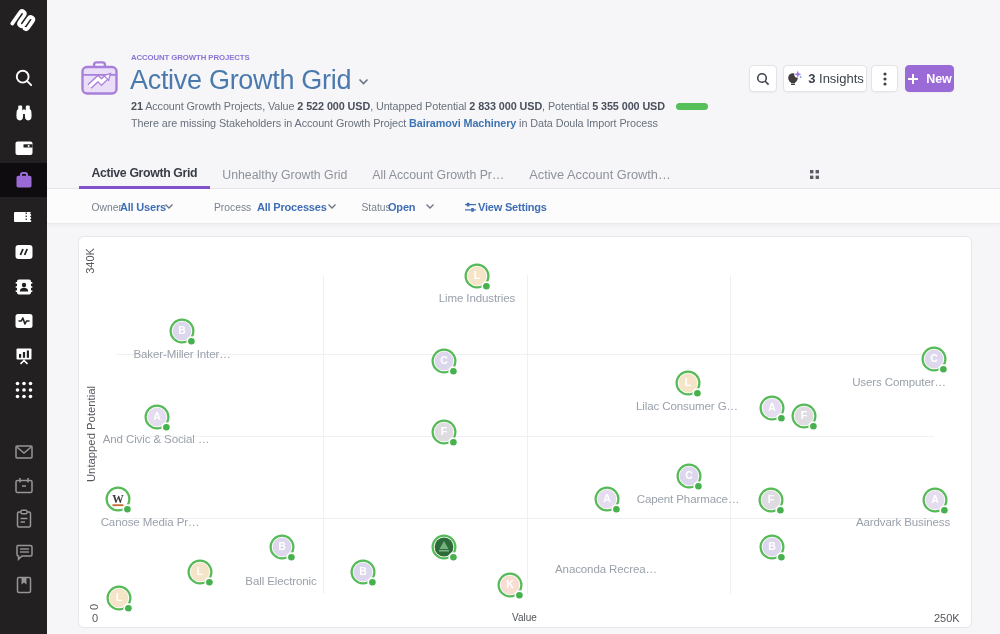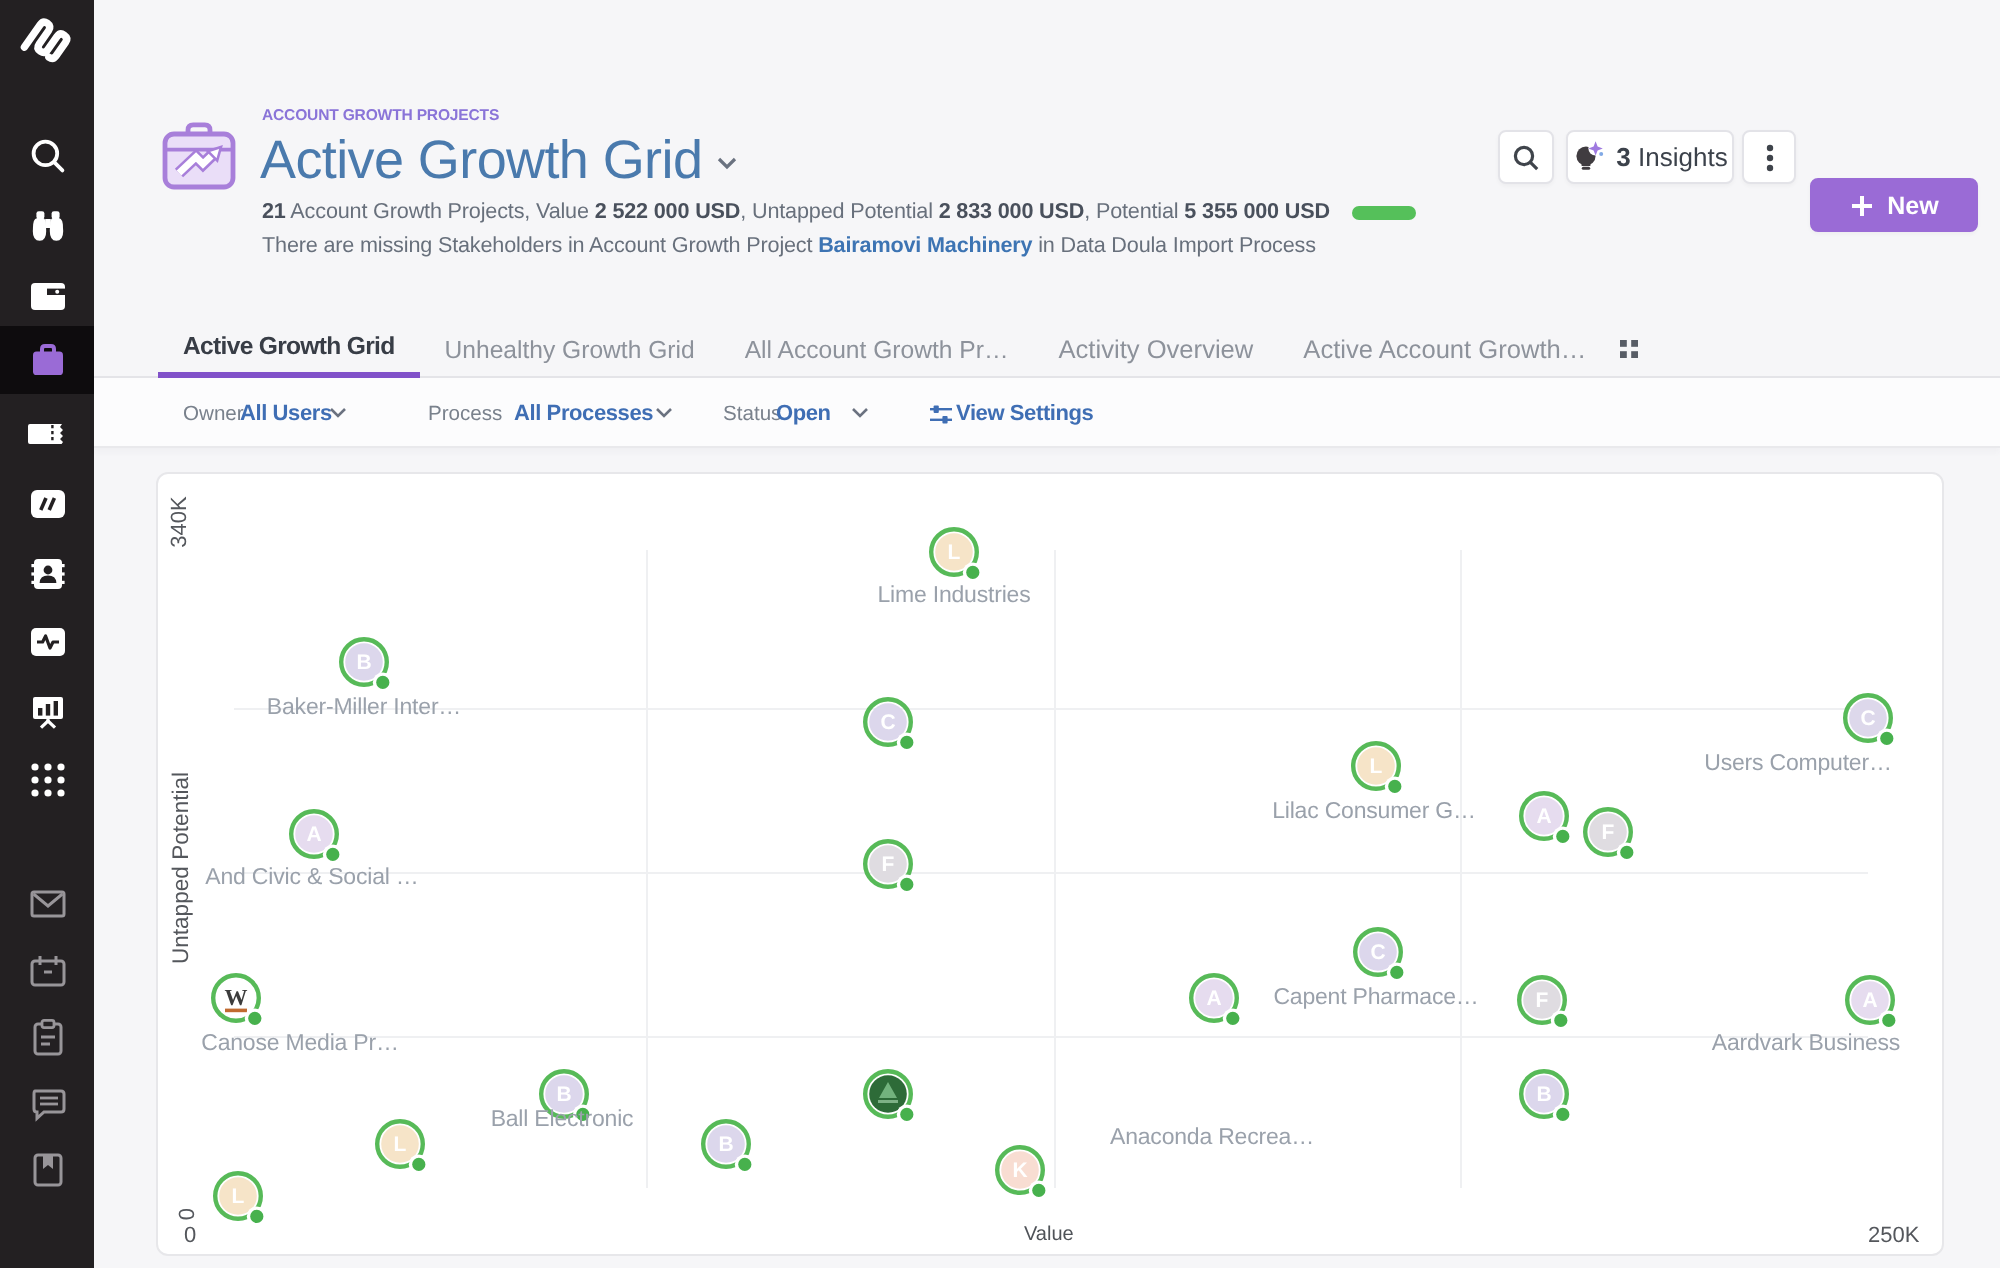--- a/index.html
+++ b/index.html
@@ -207,31 +207,30 @@
   </svg>
   <span><b>3</b> Insights</span>
 </div>
 <div class="btn" id="btn-dots" style="left:871px; width:27px;">
     <svg width="4" height="14" viewBox="0 0 4 14">
       <circle cx="2" cy="2" r="1.6" fill="#3f444b"></circle>
       <circle cx="2" cy="7" r="1.6" fill="#3f444b"></circle>
       <circle cx="2" cy="12" r="1.6" fill="#3f444b"></circle>
     </svg>
   </div>
-<div class="btn" id="btn-new" style="left:905px; width:84px; font-weight:bold; font-size:12.5px;margin-top:24px;"><svg width="12" height="12" viewBox="0 0 12 12" style="margin-right:7px;">
+<div class="btn" id="btn-new" style="left:905px; width:49px; font-weight:bold; font-size:12.5px;"><svg width="12" height="12" viewBox="0 0 12 12" style="margin-right:7px;">
       <line x1="6" y1="1" x2="6" y2="11" stroke="#fff" stroke-width="2"></line>
       <line x1="1" y1="6" x2="11" y2="6" stroke="#fff" stroke-width="2"></line>
     </svg>New</div>
 
 <div id="tabbar">
   <div id="tabs">
     <div class="tab on">Active Growth Grid</div>
     <div class="tab">Unhealthy Growth Grid</div>
     <div class="tab">All Account Growth Pr…</div>
-    <div class="tab" style="font-size:12.8px;">Activity Overview</div>
     <div class="tab" style="font-size:12.8px;">Active Account Growth…</div>
   </div>
   <svg class="abs" style="left:763px; top:9.5px;" width="9" height="9" viewBox="0 0 9 9">
       <g fill="#585d66">
         <rect x="0" y="0" width="3.4" height="3.4"></rect>
         <rect x="5.6" y="0" width="3.4" height="3.4"></rect>
         <rect x="0" y="5.6" width="3.4" height="3.4"></rect>
         <rect x="5.6" y="5.6" width="3.4" height="3.4"></rect>
       </g>
     </svg>
@@ -381,21 +380,21 @@
           <circle cx="26.4" cy="27.2" r="3.3" fill="#47b14d"></circle>
         </svg>
   <div class="blabel" style="left:755.0px; top:279.5px;">Aardvark Business</div>
   <svg class="bub" style="left:186.5px; top:294.0px;" width="34" height="34" viewBox="0 0 34 34">
           <circle cx="17" cy="17" r="11.4" fill="none" stroke="#57ba58" stroke-width="2.2"></circle>
           <circle cx="17" cy="17" r="9.4" fill="#dcd7ec"></circle>
           <text x="17" y="17.6" text-anchor="middle" dominant-baseline="middle" font-size="10.5" font-weight="bold" fill="#ffffff">B</text>
           <circle cx="26.4" cy="27.2" r="5" fill="#ffffff"></circle>
           <circle cx="26.4" cy="27.2" r="3.3" fill="#47b14d"></circle>
         </svg>
-  <div class="blabel" style="left:133.0px; top:318px;">Ball Electronic</div>
+  <div class="blabel" style="left:133.0px; top:339px;">Ball Electronic</div>
   <svg class="bub" style="left:349.0px; top:294.0px;" width="34" height="34" viewBox="0 0 34 34">
           <circle cx="17" cy="17" r="11.4" fill="none" stroke="#57ba58" stroke-width="2.2"></circle>
           <circle cx="17" cy="17" r="9.4" fill="#2d6b38"></circle>
           <path d="M17 11 L21.5 19 L12.5 19 Z" fill="#7fbf8a" opacity="0.85"></path>
           <rect x="12" y="20" width="10" height="1.5" fill="#9fcfa8" opacity="0.7"></rect>
           <circle cx="26.4" cy="27.2" r="5" fill="#ffffff"></circle>
           <circle cx="26.4" cy="27.2" r="3.3" fill="#47b14d"></circle>
         </svg>
   <svg class="bub" style="left:677.0px; top:293.5px;" width="34" height="34" viewBox="0 0 34 34">
           <circle cx="17" cy="17" r="11.4" fill="none" stroke="#57ba58" stroke-width="2.2"></circle>

